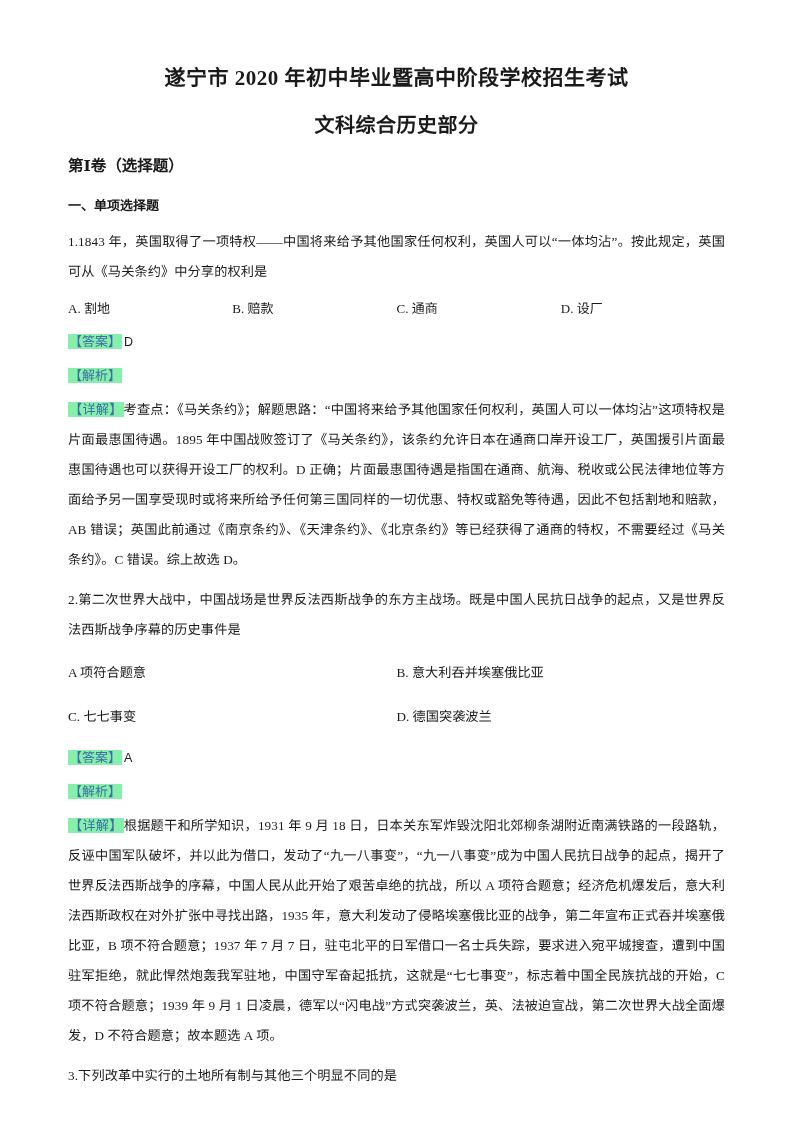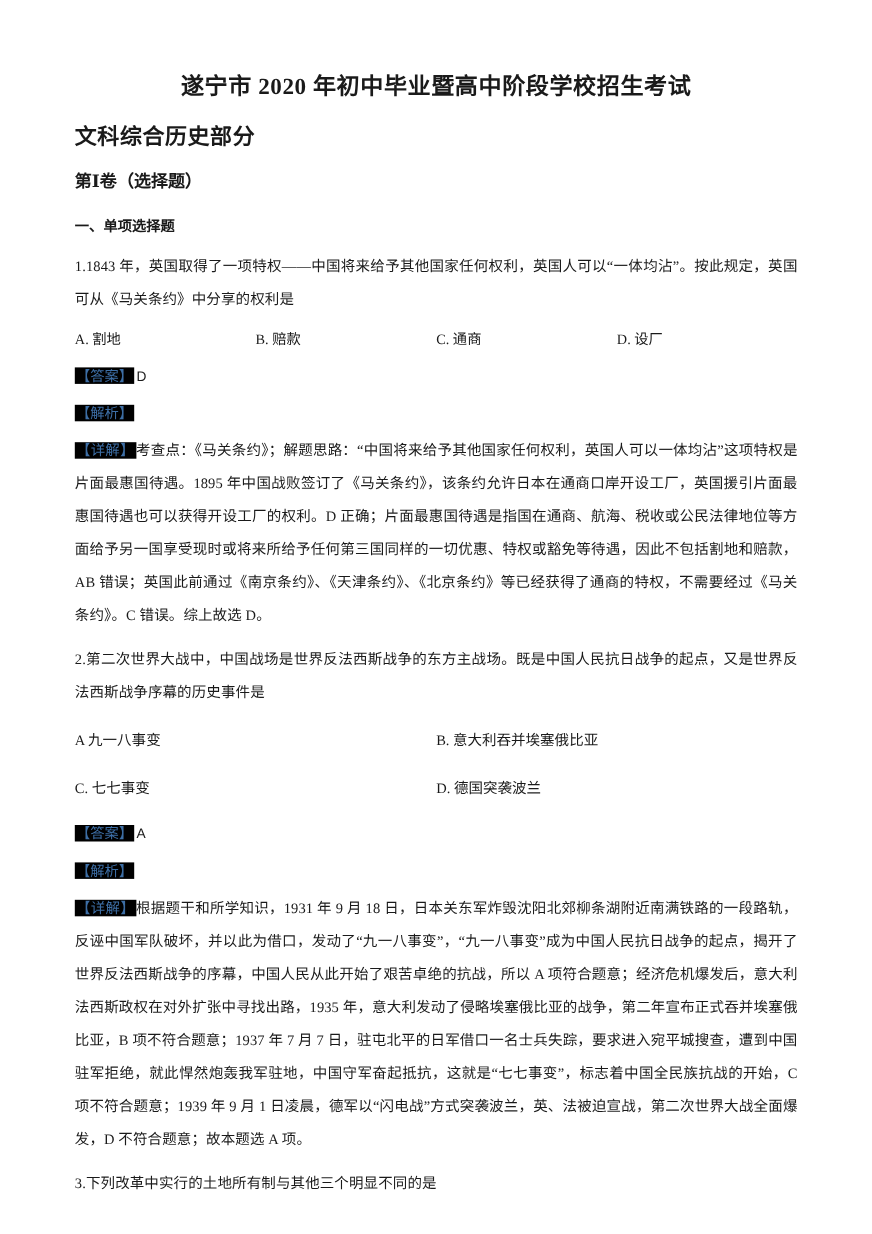--- a/index.html
+++ b/index.html
@@ -38,21 +38,21 @@
   .doc-title-1 {
     text-align: center;
     font-size: 21px;
     font-weight: bold;
     letter-spacing: 0.5px;
     margin-top: 64px;
     line-height: 1.4;
     font-family: "Liberation Serif", "DejaVu Serif", serif;
   }
   .doc-title-2 {
-    text-align: left;
+    text-align: center;
     font-size: 20px;
     font-weight: bold;
     letter-spacing: 0.5px;
     margin-top: 18px;
     line-height: 1.4;
   }
   .doc-title-3 {
     text-align: left;
     font-size: 15.5px;
     font-weight: bold;
@@ -105,21 +105,21 @@
   }
 
   
   .ans-line, .ana-line {
     font-size: 13px;
     line-height: 30px;
     margin-top: 4px;
   }
   .tag {
     color: #3d6ea5;
-    background: #000000;
+    background: #86efac;
     padding: 0 1px;
   }
   .ans-value {
     color: #1a1a1a;
     font-family: "Liberation Sans", "DejaVu Sans", sans-serif;
     font-size: 12.5px;
     padding-left: 2px;
   }
 
   .detail-para {
@@ -179,21 +179,21 @@
 
       <div class="detail-para"><span class="tag">【详解】</span><span>考查点：《马关条约》；解题思路：“中国将来给予其他国家任何权利，英国人可以一体均沾”这项特权是片面最惠国待遇。1895 年中国战败签订了《马关条约》，该条约允许日本在通商口岸开设工厂，英国援引片面最惠国待遇也可以获得开设工厂的权利。D 正确；片面最惠国待遇是指国在通商、航海、税收或公民法律地位等方面给予另一国享受现时或将来所给予任何第三国同样的一切优惠、特权或豁免等待遇，因此不包括割地和赔款，AB 错误；英国此前通过《南京条约》、《天津条约》、《北京条约》等已经获得了通商的特权，不需要经过《马关条约》。C 错误。综上故选 D。</span></div>
 
     </div>
 
     <div>
 
       <div class="question-stem">2.第二次世界大战中，中国战场是世界反法西斯战争的东方主战场。既是中国人民抗日战争的起点，又是世界反法西斯战争序幕的历史事件是</div>
 
       <div class="options-grid2">
-        <div class="opt">A  九一八事变</div>
+        <div class="opt">A  项符合题意</div>
         <div class="opt">B.  意大利吞并埃塞俄比亚</div>
         <div class="opt">C.  七七事变</div>
         <div class="opt">D.  德国突袭波兰</div>
       </div>
 
       <div class="ans-line"><span class="tag">【答案】</span><span class="ans-value">A</span></div>
 
       <div class="ana-line"><span class="tag">【解析】</span></div>
 
       <div class="detail-para"><span class="tag">【详解】</span><span>根据题干和所学知识，1931 年 9 月 18 日，日本关东军炸毁沈阳北郊柳条湖附近南满铁路的一段路轨，反诬中国军队破坏，并以此为借口，发动了“九一八事变”，“九一八事变”成为中国人民抗日战争的起点，揭开了世界反法西斯战争的序幕，中国人民从此开始了艰苦卓绝的抗战，所以 A 项符合题意；经济危机爆发后，意大利法西斯政权在对外扩张中寻找出路，1935 年，意大利发动了侵略埃塞俄比亚的战争，第二年宣布正式吞并埃塞俄比亚，B 项不符合题意；1937 年 7 月 7 日，驻屯北平的日军借口一名士兵失踪，要求进入宛平城搜查，遭到中国驻军拒绝，就此悍然炮轰我军驻地，中国守军奋起抵抗，这就是“七七事变”，标志着中国全民族抗战的开始，C 项不符合题意；1939 年 9 月 1 日凌晨，德军以“闪电战”方式突袭波兰，英、法被迫宣战，第二次世界大战全面爆发，D 不符合题意；故本题选 A 项。</span></div>

